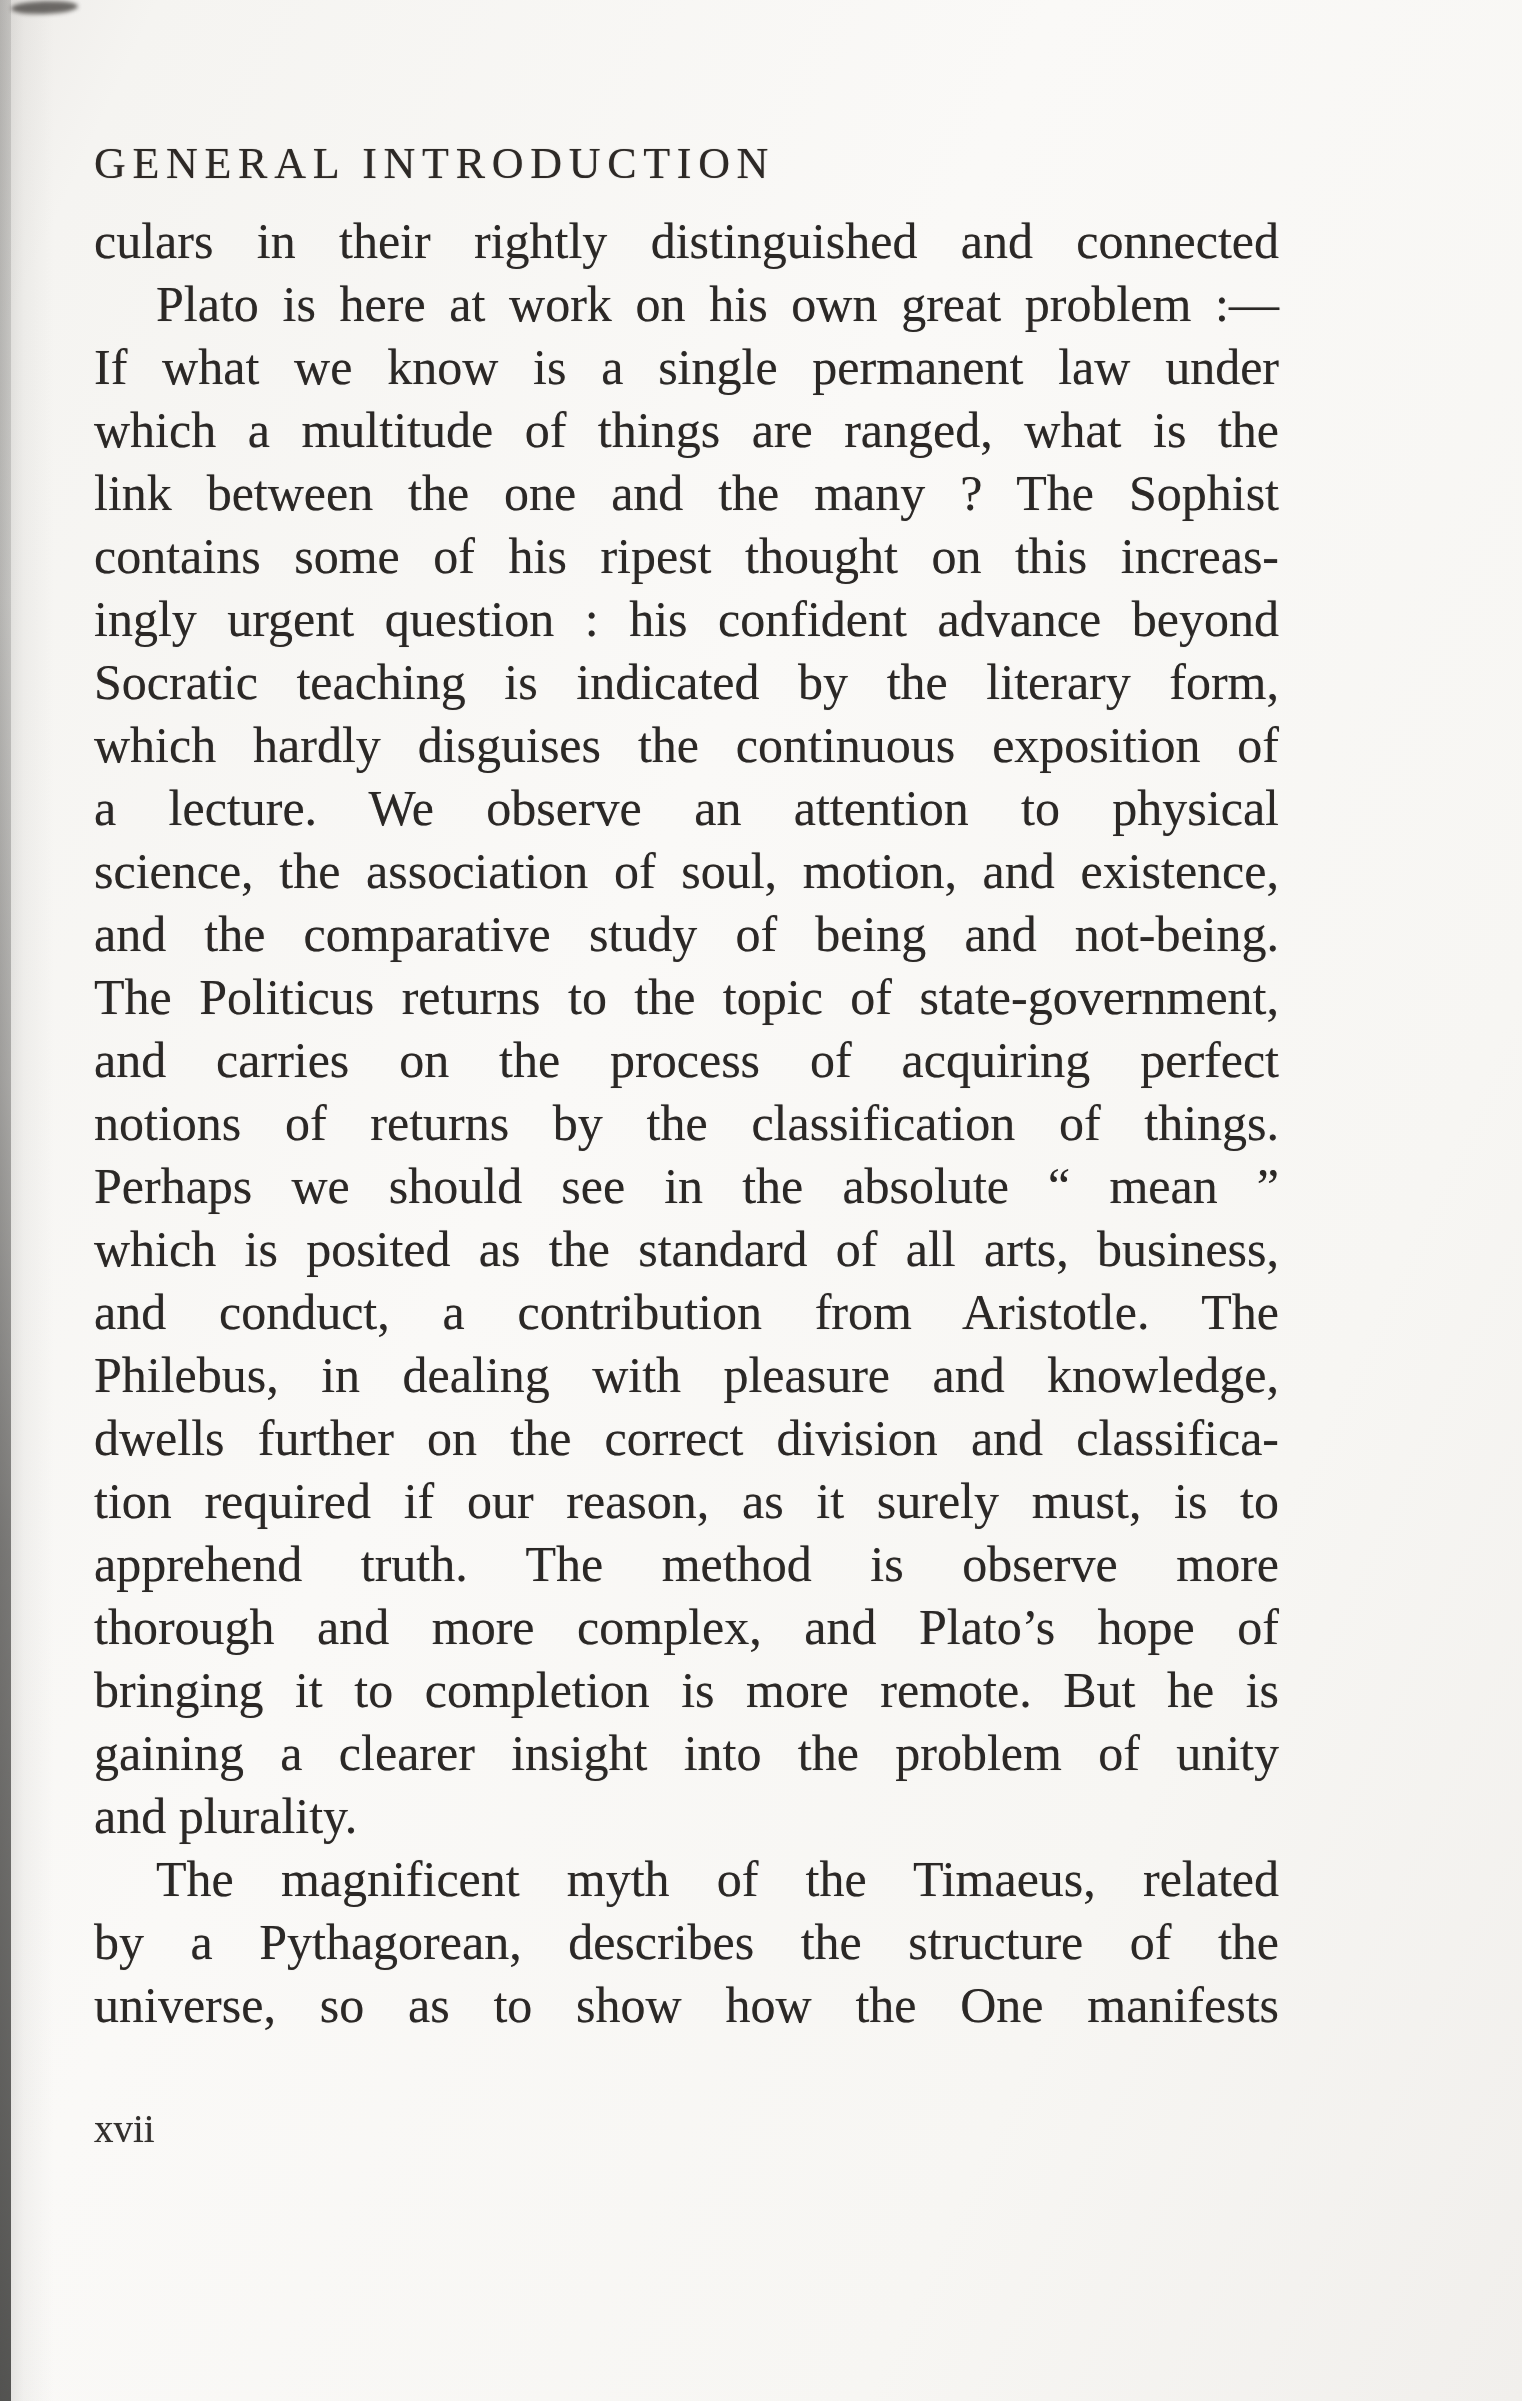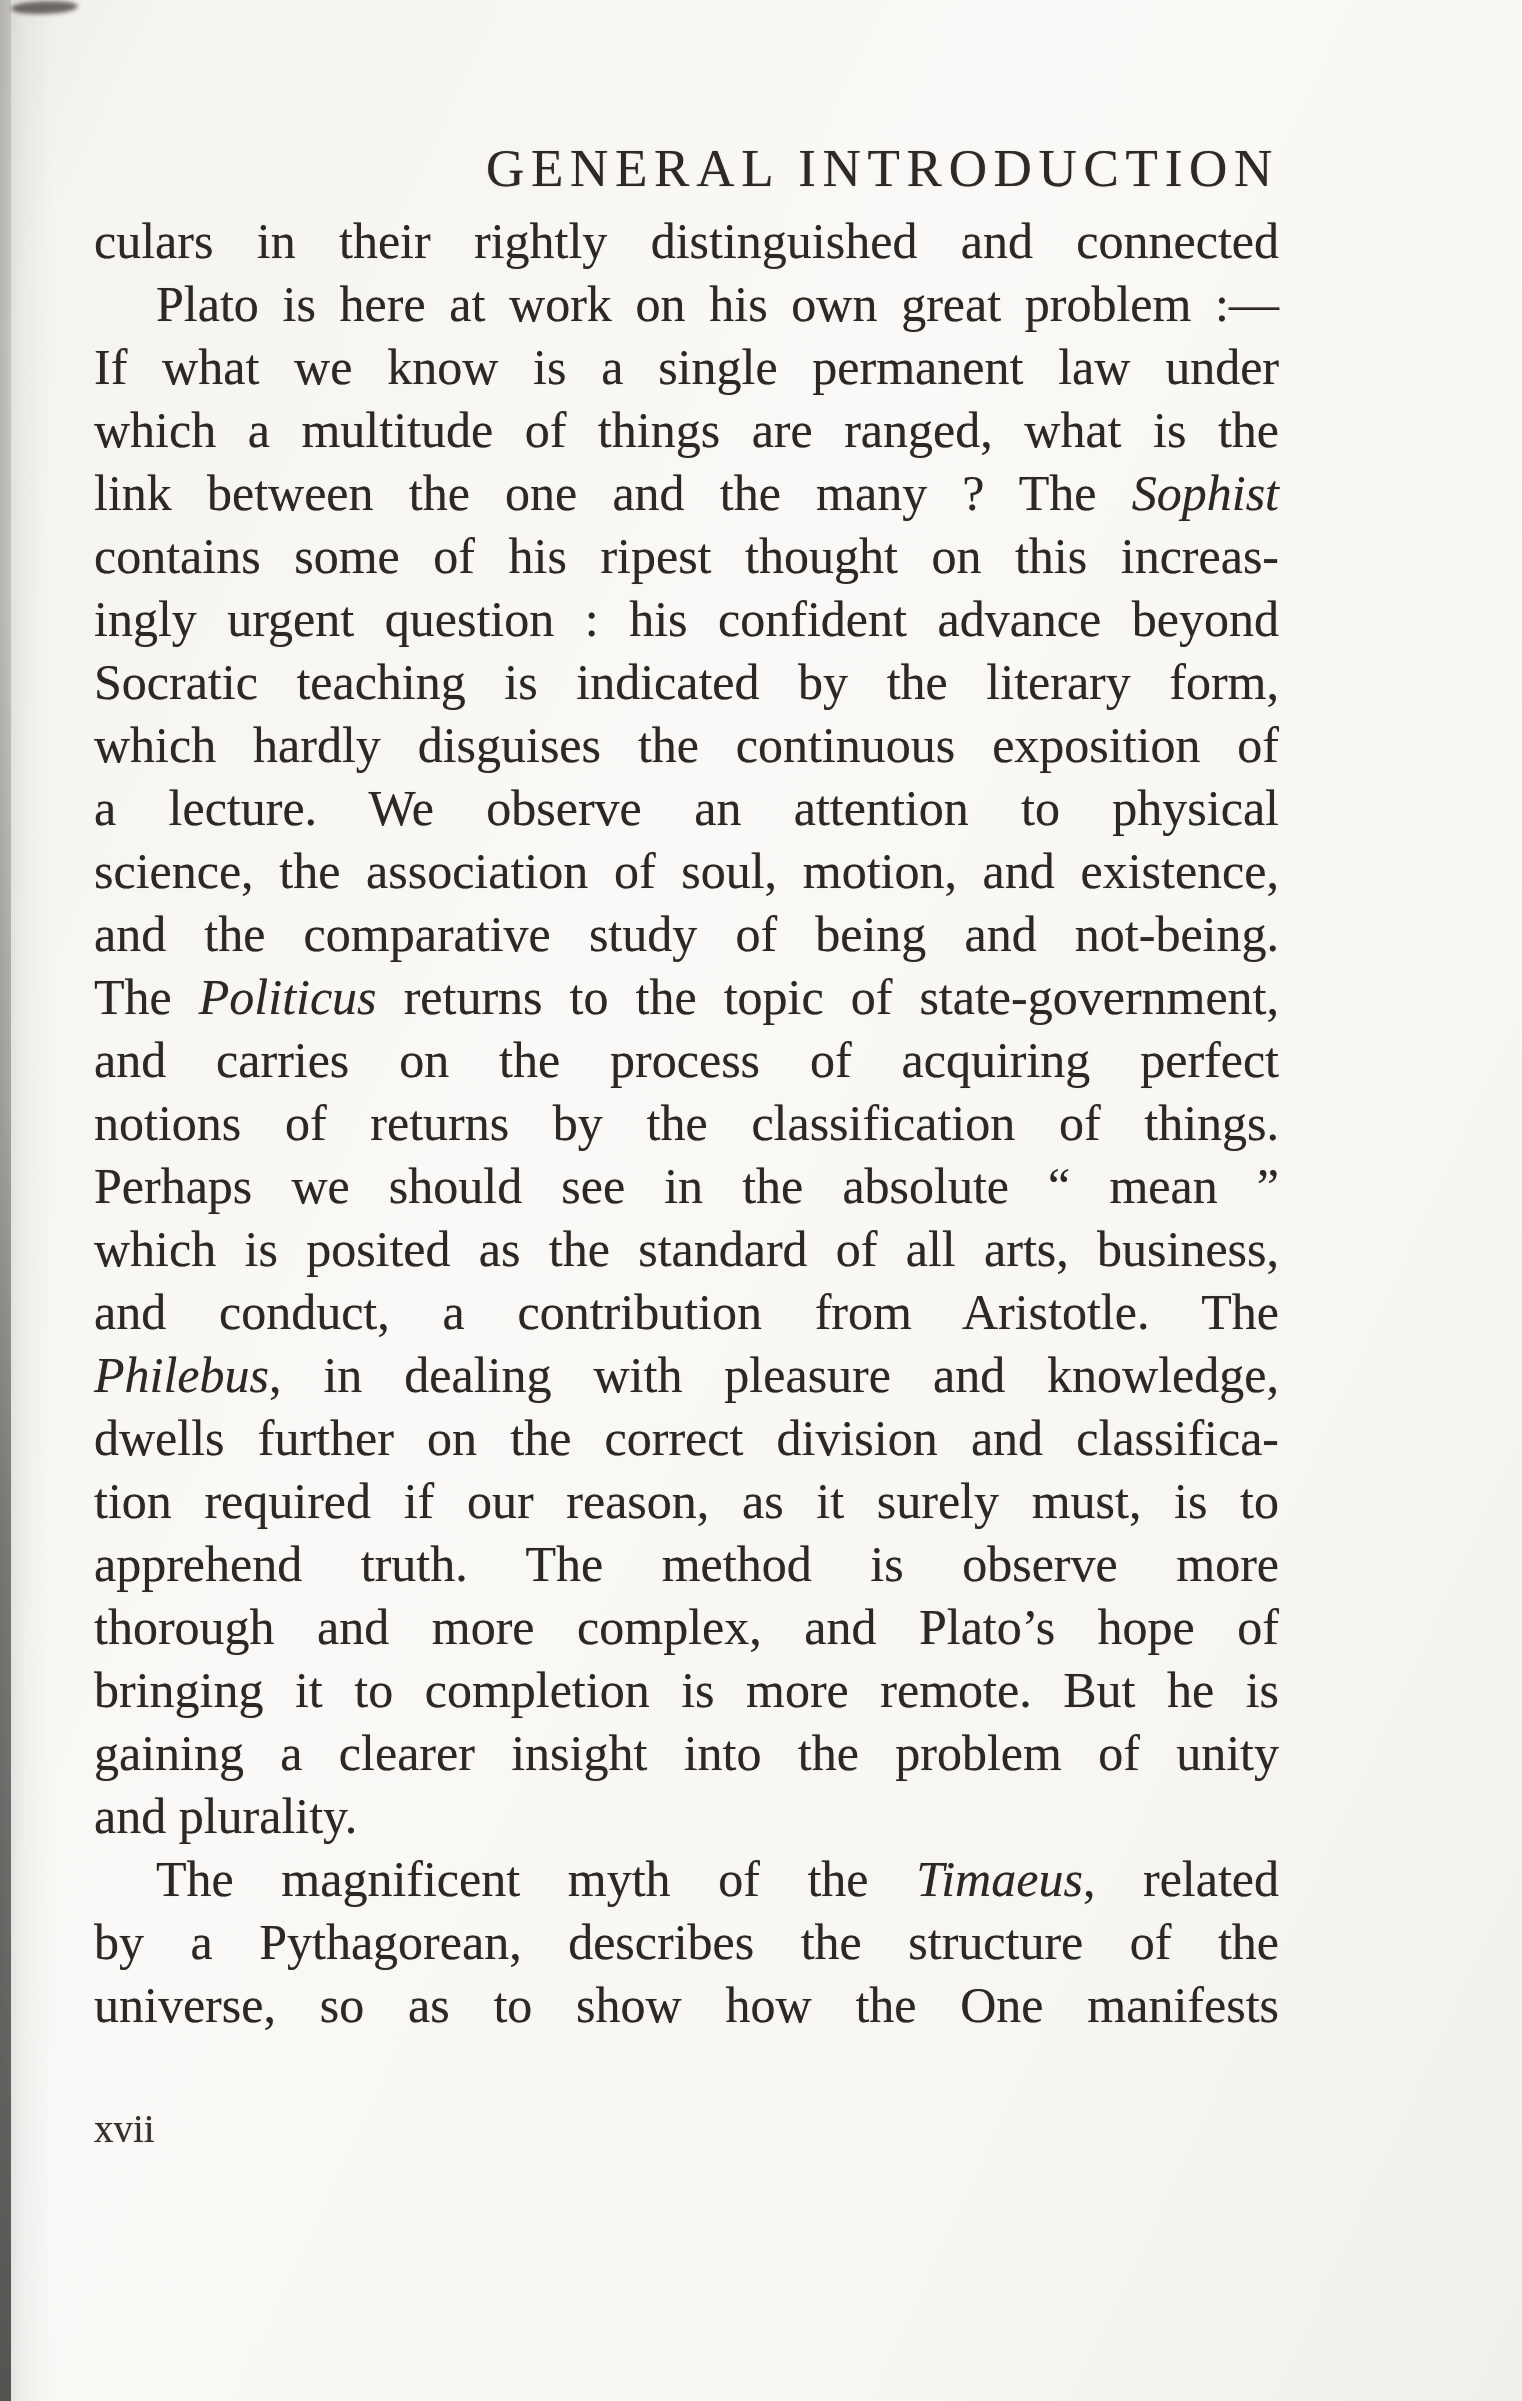--- a/index.html
+++ b/index.html
@@ -47,22 +47,22 @@
     filter: blur(2px);
     opacity: 0.78;
     transform: rotate(-2deg);
   }
   .title {
     position: absolute;
     top: 138px;
     left: 94px;
     width: 1185px;
     margin: 0;
-    text-align: right;
-    font-size: 53px;
+    text-align: left;
+    font-size: 44px;
     font-weight: normal;
     letter-spacing: 6.7px;
     color: #2d2926;
     text-shadow: 0 0 1px rgba(45,40,35,0.55);
   }
   .body-text {
     position: absolute;
     top: 210px;
     left: 94px;
     width: 1185px;
@@ -75,21 +75,20 @@
     text-align-last: justify;
   }
   .line.no-just {
     text-align: left;
     text-align-last: left;
   }
   .line.indent {
     text-indent: 62px;
   }
   .ital {
-    font-style: italic;
   }
   .page-number {
     position: absolute;
     top: 2097px;
     left: 94px;
     width: 1205px;
     text-align: left;
     font-size: 39px;
     line-height: 63px;
     color: #33302d;

